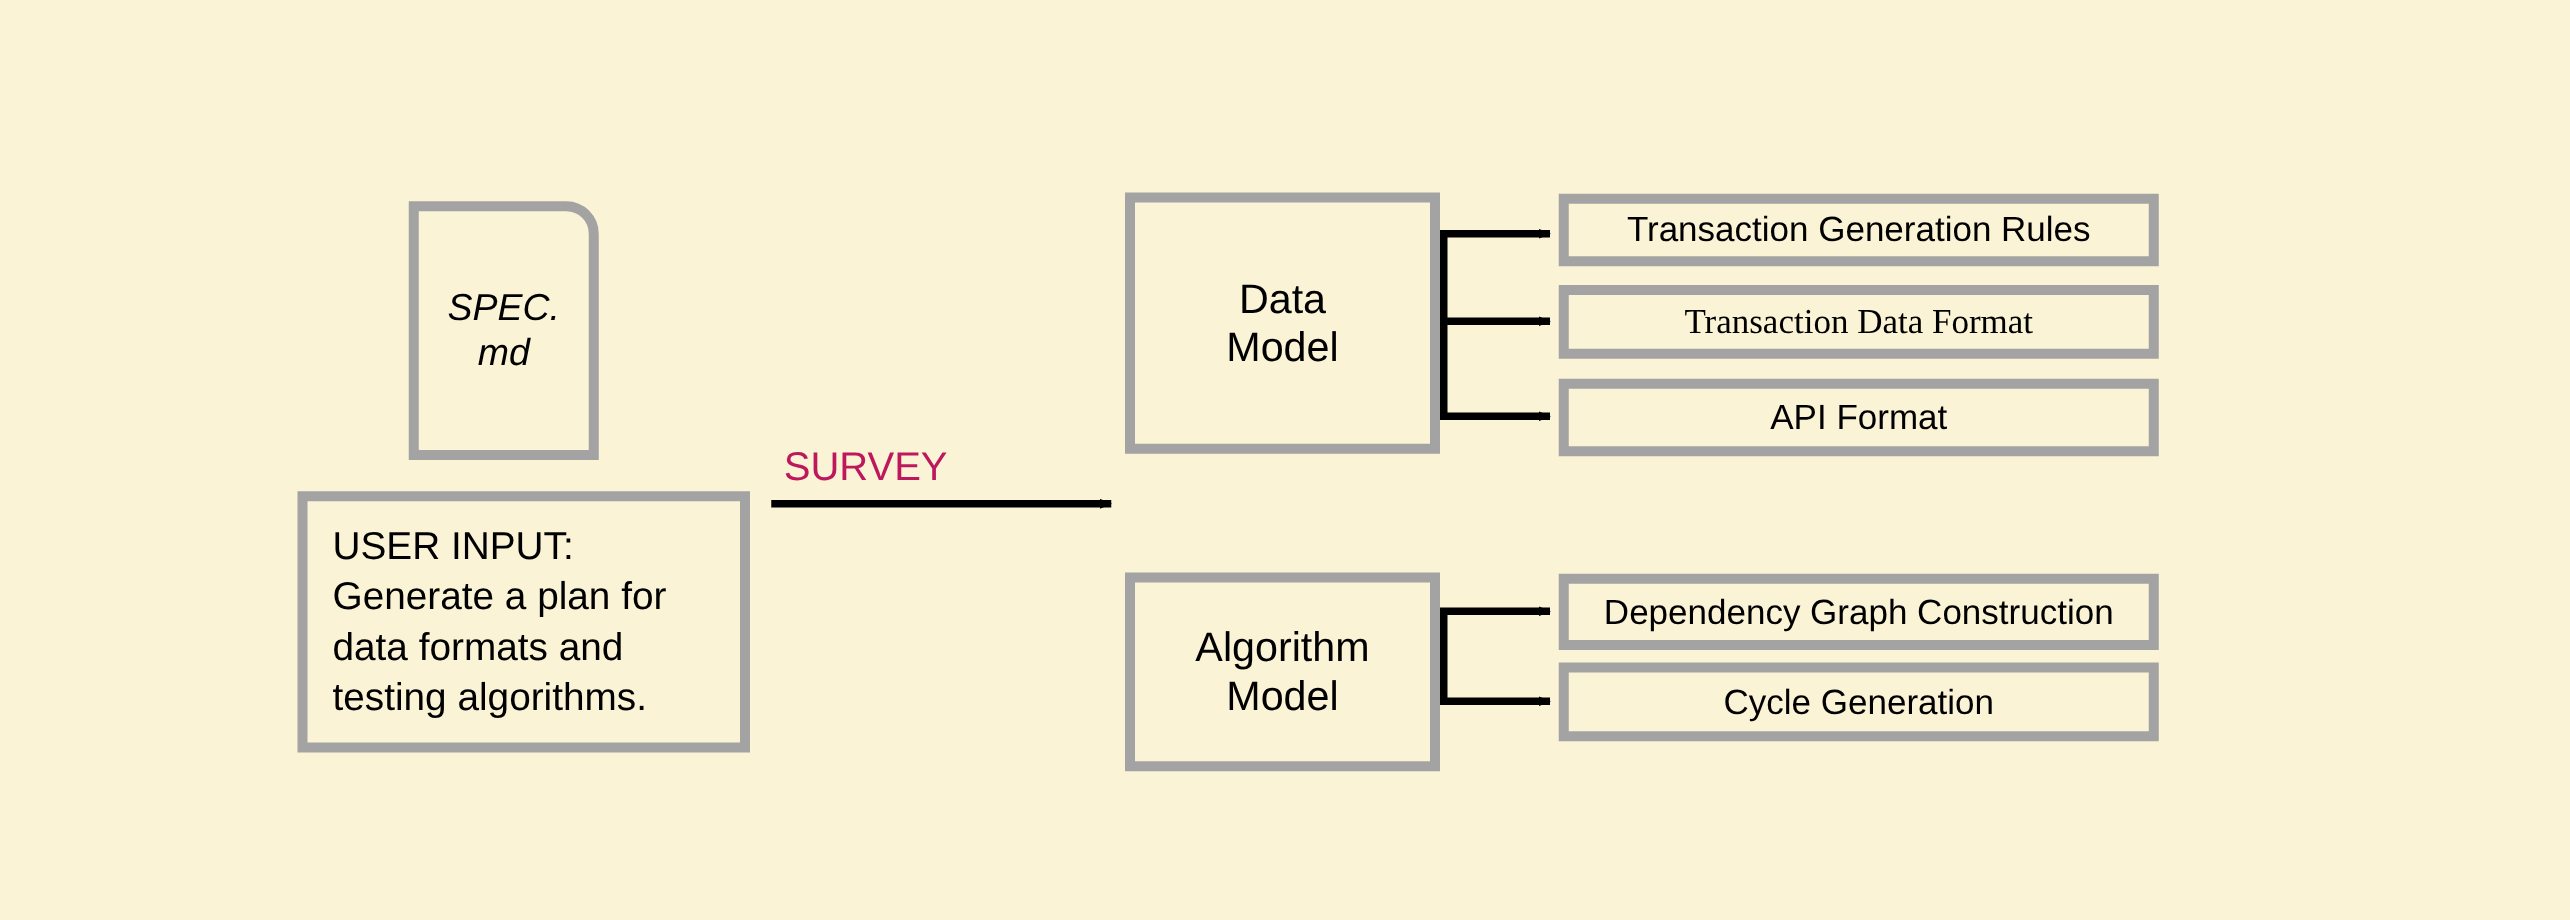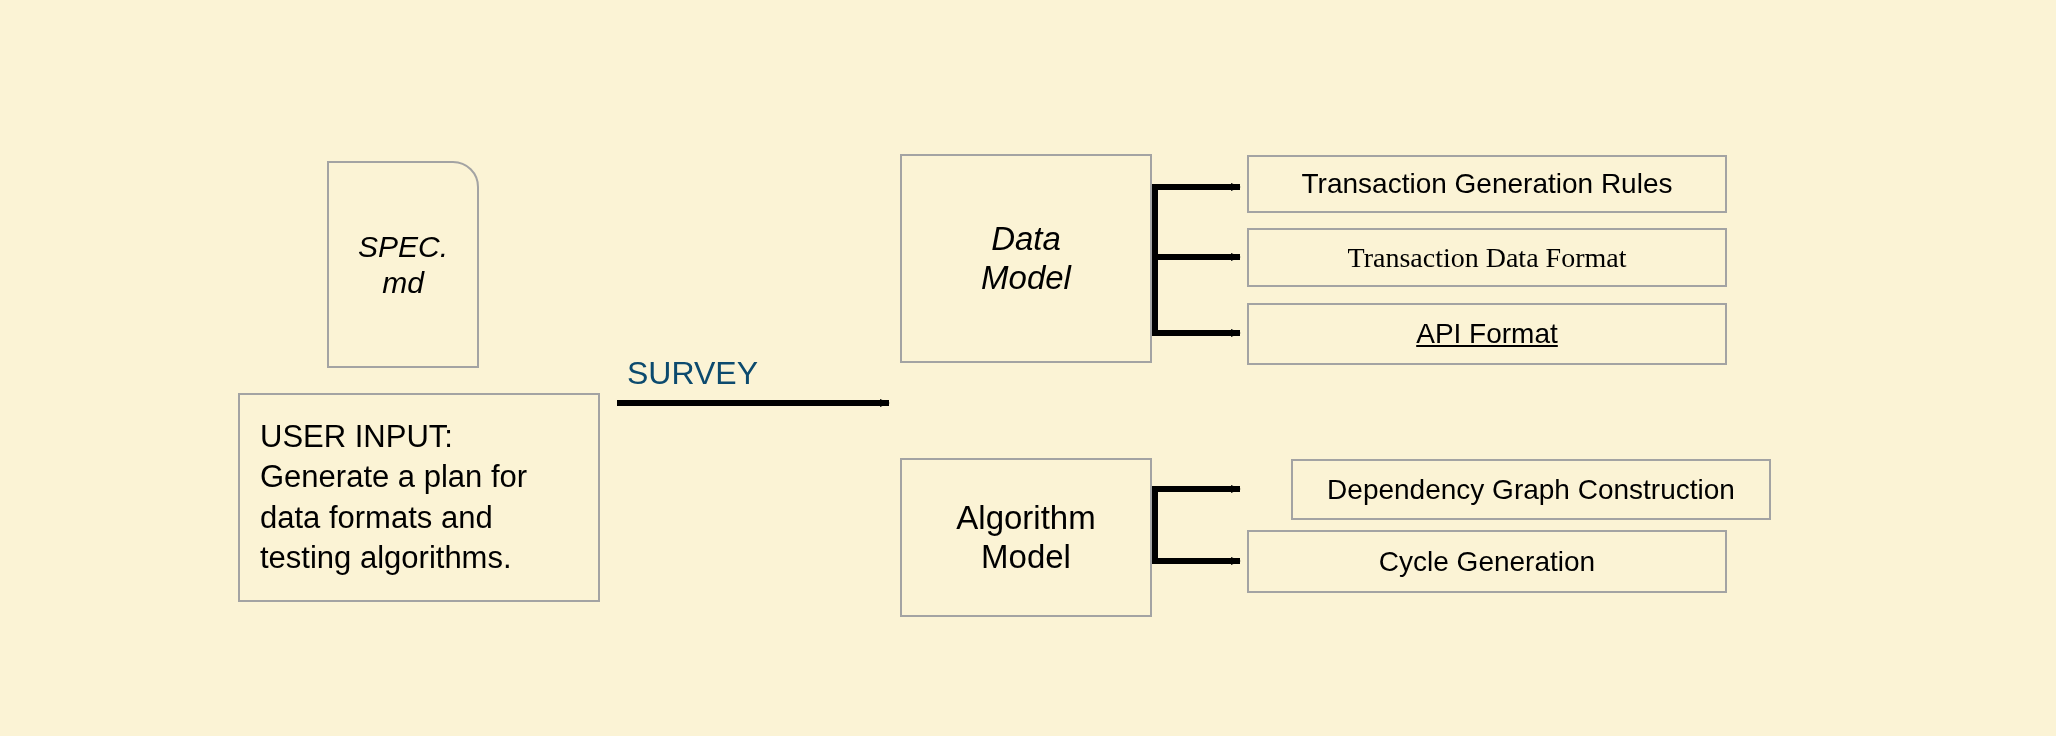--- a/index.html
+++ b/index.html
@@ -15,21 +15,21 @@
   }
   #diagram {
     position: relative;
     width: 2056px;
     height: 736px;
     background: #FBF3D5;
   }
   .node {
     position: absolute;
     box-sizing: border-box;
-    border: 2px solid #a3a3a3;
+    border: 8px solid #a3a3a3;
     background: #FBF3D5;
     color: #000000;
     display: flex;
     align-items: center;
     justify-content: center;
     text-align: center;
     line-height: 1.18;
     white-space: pre-line;
   }
   
@@ -55,55 +55,54 @@
     padding: 0 12px 0 20px;
     line-height: 1.30;
   }
   #data-model-box {
     left: 900px;
     top: 154px;
     width: 252px;
     height: 209px;
     font-size: 33px;
     flex-direction: column;
-    font-style: italic;
   }
   #algorithm-model-box {
     left: 900px;
     top: 458px;
     width: 252px;
     height: 159px;
     font-size: 33px;
     flex-direction: column;
   }
   .leaf {
     left: 1247px;
     width: 480px;
     font-size: 28px;
   }
   #leaf-txn-rules  { top: 155px; height: 58px; }
   #leaf-txn-format { top: 228px; height: 59px; font-family: Liberation Serif, serif; }
-  #leaf-api-format { top: 303px; height: 62px; text-decoration: underline; }
-  #leaf-dep-graph  { top: 459px; height: 61px; margin-left: 44px; }
+  #leaf-api-format { top: 303px; height: 62px; }
+  #leaf-dep-graph  { top: 459px; height: 61px; }
   #leaf-cycle-det  { top: 530px; height: 63px; }
 
   #edge-layer {
     position: absolute;
     left: 0;
     top: 0;
     width: 2056px;
     height: 736px;
     pointer-events: none;
   }
   .survey-label {
     position: absolute;
     left: 627px;
     top: 355px;
     font-size: 32px;
-    color: #0c4a6e;
+    color: #be185d;
     white-space: nowrap;
   }
 </style>
 </head>
 <body>
 
 <div id="diagram">
 
   <svg id="edge-layer" viewBox="0 0 2056 736" width="2056" height="736" xmlns="http://www.w3.org/2000/svg">
     <defs>

